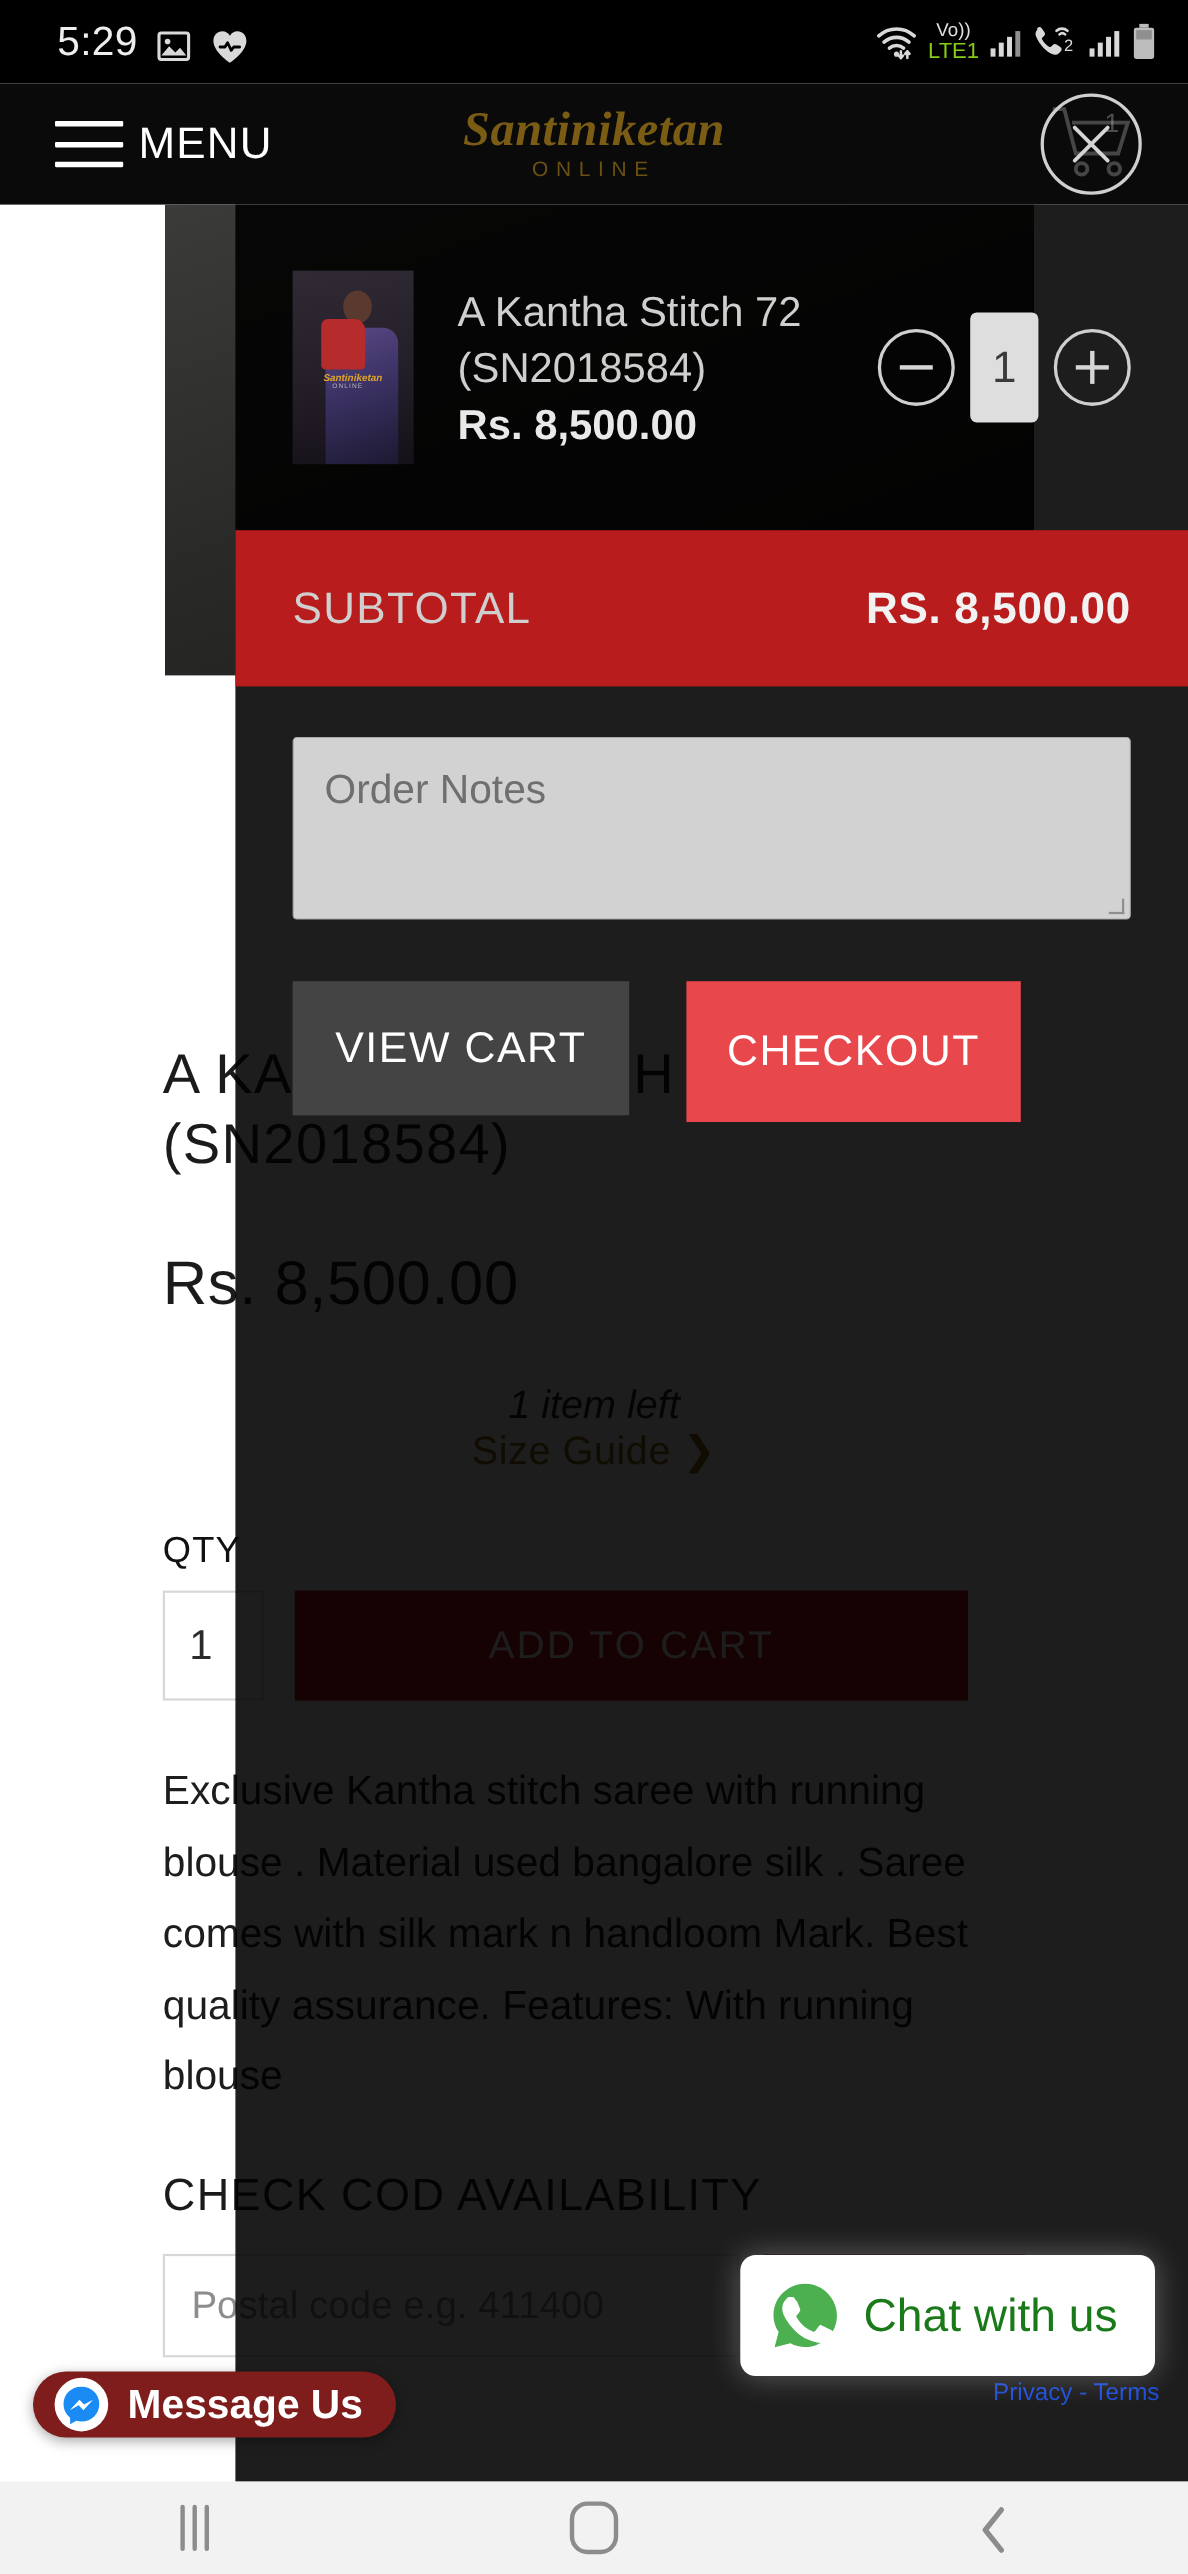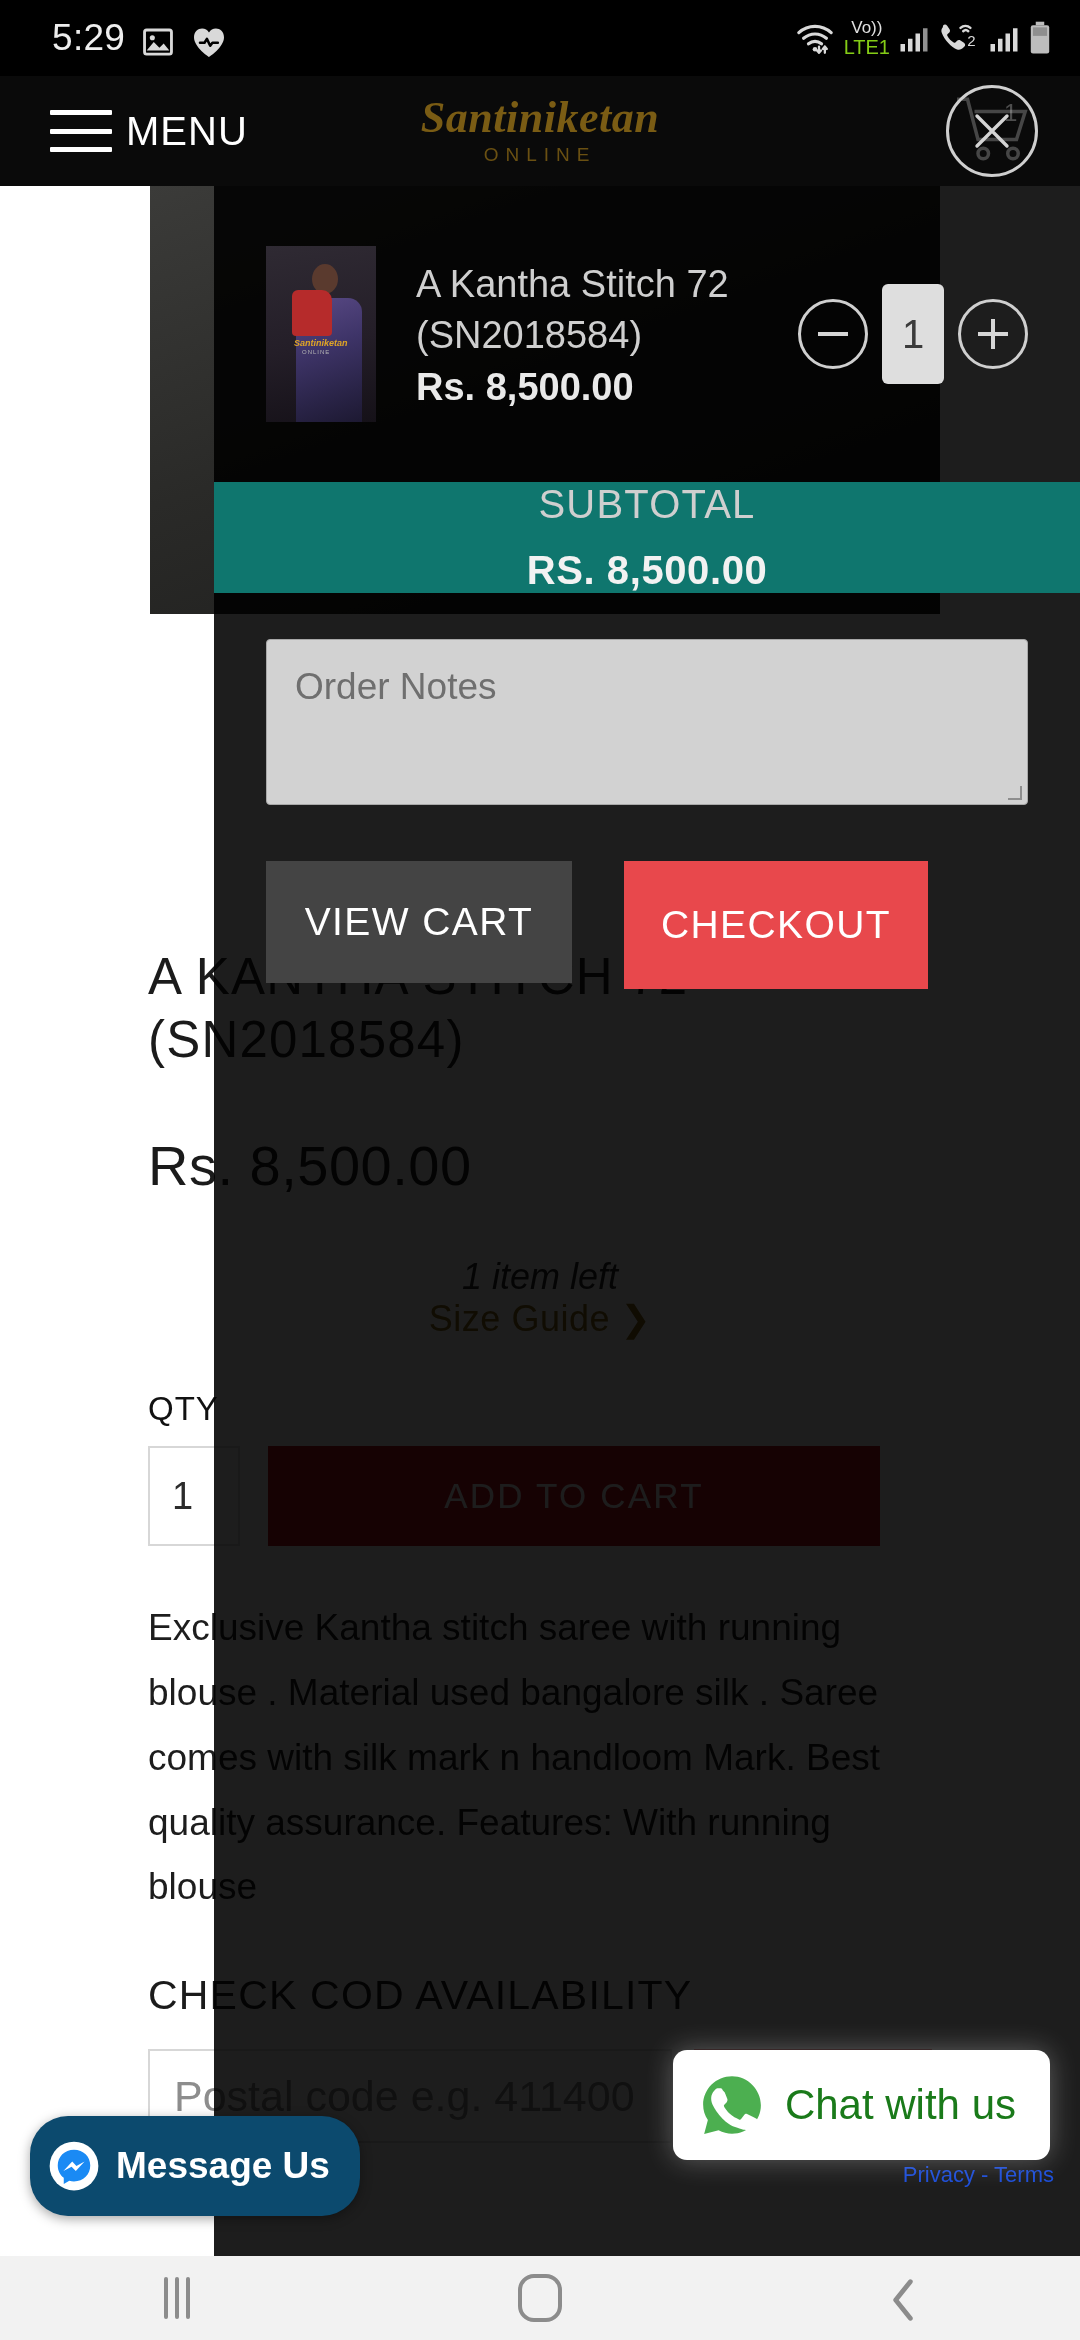--- a/index.html
+++ b/index.html
@@ -86,21 +86,21 @@
   .pd-addcart {
     flex:1; max-width:612px; height:100px; background:#c4161c; color:#ffffff;
     display:flex; align-items:center; justify-content:center;
     font-size:35px; letter-spacing:2.2px;
   }
   .pd-desc { margin-top:50px; font-size:37px; line-height:1.75; color:#1d1d1d; }
   .pd-cod { margin-top:52px; font-size:41px; letter-spacing:1.2px; color:#1b1b1b; white-space:nowrap; }
   .pd-codrow { margin-top:30px; display:flex; align-items:stretch; gap:22px; }
   .pd-pin {
     flex:1; max-width:528px; height:94px; border:2px solid #d7d7d7; background:#fff;
-    display:flex; align-items:center; padding-left:24px; font-size:43px; color:#8d8d8d;
+    display:flex; align-items:center; padding-left:24px; font-size:35px; color:#8d8d8d;
   }
   .pd-check {
     width:238px; height:94px; background:#c4161c; color:#fff;
     display:flex; align-items:center; justify-content:center; font-size:33px; letter-spacing:1.6px;
   }
 
   
   .dim {
     position:absolute; left:214px; top:186px; width:866px; height:2070px;
     background:rgba(0,0,0,0.885); z-index:50;
@@ -139,22 +139,22 @@
   }
   .step-btn .bar-h { width:30px; height:4px; background:#d6d6d6; }
   .step-btn .bar-v { width:4px; height:30px; background:#d6d6d6; position:absolute; }
   .step-plus { position:relative; }
   .qty-box {
     width:62px; height:100px; background:#dedede; border-radius:6px;
     display:flex; align-items:center; justify-content:center;
     font-size:40px; color:#3b3b3b;
   }
   .subtotal {
-    height:111px; background:#0f766e; padding:0 52px;
-    display:flex; align-items:center; justify-content:space-between;flex-direction:column;
+    height:142px; background:#b91c1c; padding:0 52px;
+    display:flex; align-items:center; justify-content:space-between;
   }
   .subtotal-label { font-size:40px; color:#cfcfcf; letter-spacing:1.2px; }
   .subtotal-value { font-size:40px; color:#f2f2f2; font-weight:bold; letter-spacing:0.6px; }
   .drawer-foot { padding:46px 52px 0 52px; }
   .notes {
     width:762px; height:166px; background:#d2d2d2; border:1px solid #a8a8a8; border-radius:4px;
     padding:26px 28px; font-size:37px; color:#6f6f6f; position:relative;
   }
   .notes .resize {
     position:absolute; right:5px; bottom:4px; width:14px; height:14px;
@@ -168,21 +168,21 @@
   }
   .btn-checkout {
     width:304px; height:128px; background:#e8484c; color:#ffffff;
     display:flex; align-items:center; justify-content:center;
     font-size:39px; letter-spacing:1.4px;
   }
 
   
   .fb-msg {
     position:absolute; left:30px; bottom:124px; z-index:70;
-    height:100px; background:#0c4a6e; border-radius:38px;
+    height:60px; background:#7f1d1d; border-radius:38px;
     display:flex; align-items:center; gap:16px; padding:0 30px 0 18px;
     box-shadow:0 3px 12px rgba(0,0,0,0.35);
   }
   .fb-msg span { color:#ffffff; font-size:37px; font-weight:bold; }
   .wa-chat {
     position:absolute; right:30px; bottom:180px; z-index:70;
     height:110px; background:#ffffff; border-radius:14px;
     display:flex; align-items:center; gap:20px; padding:0 34px 0 26px;
     box-shadow:0 0 28px rgba(255,255,255,0.30);
   }

